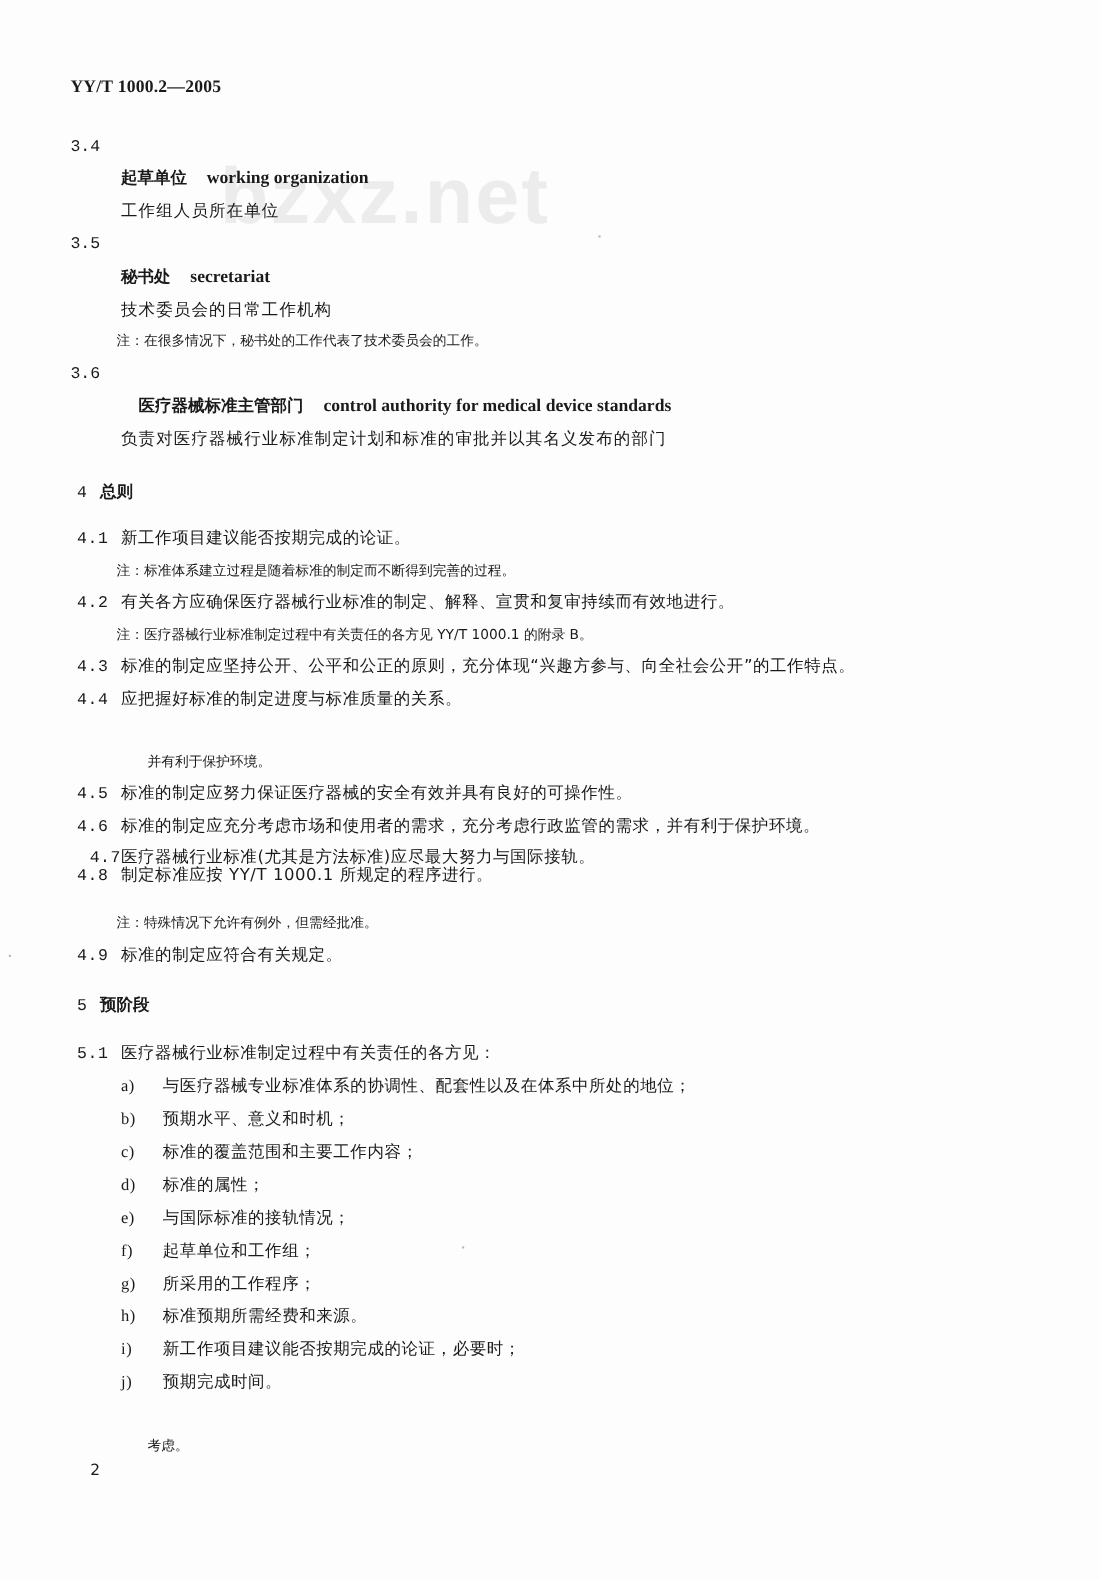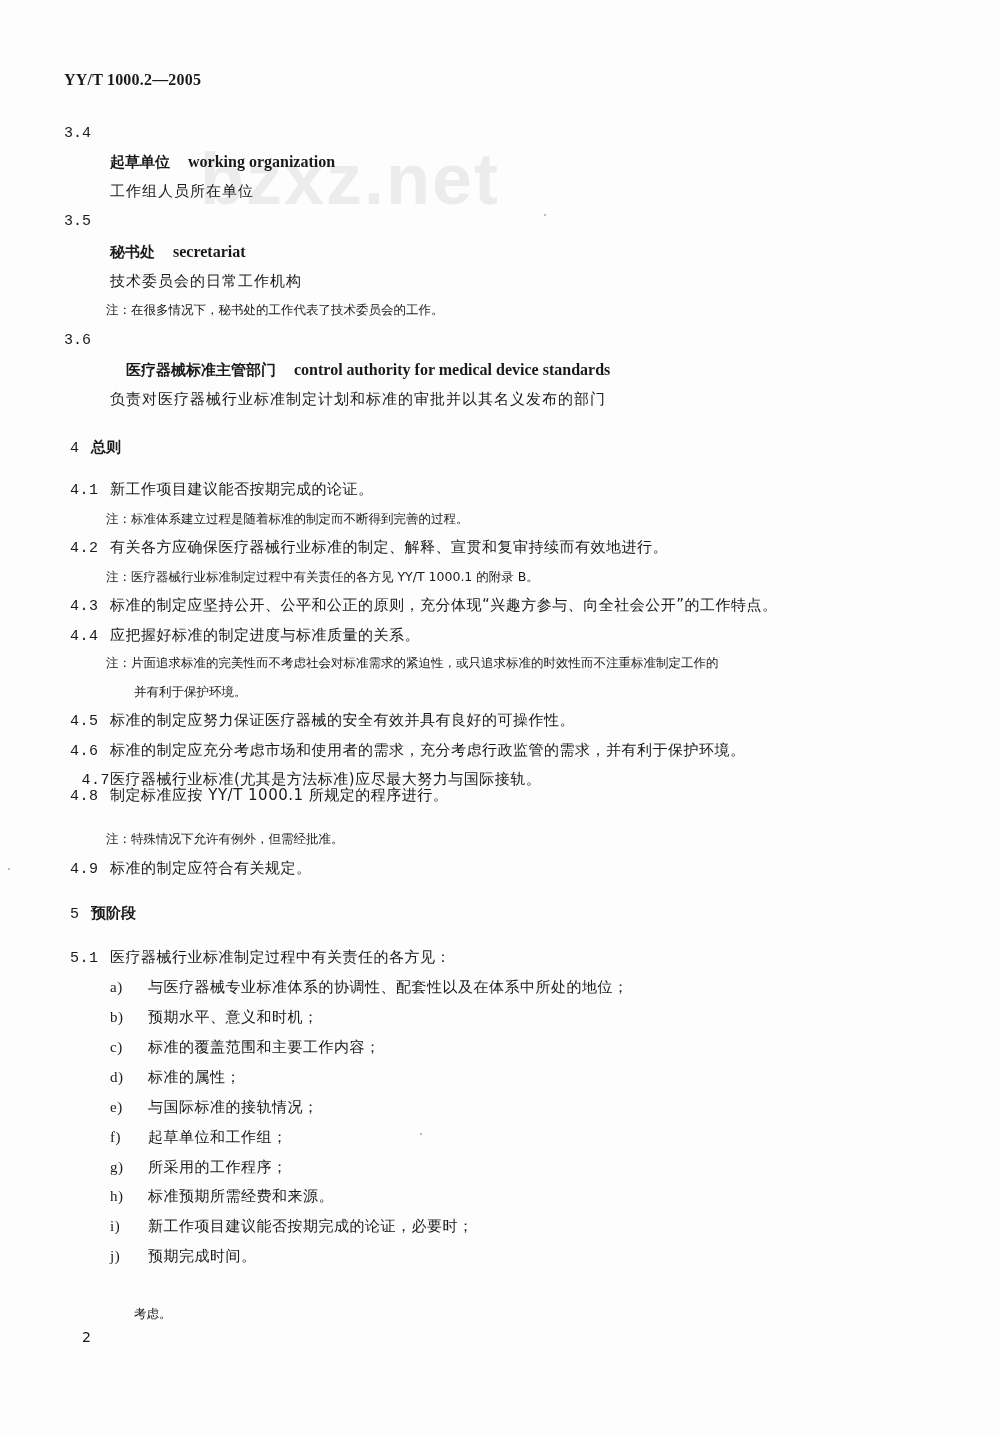--- a/index.html
+++ b/index.html
@@ -66,21 +66,20 @@
   </div>
   <div class="ln note" style="left:106px;top:571px;">注：医疗器械行业标准制定过程中有关责任的各方见 YY/T 1000.1 的附录 B。</div>
 
   <div class="ln para" style="left:70px;top:598px;">
     <span class="n">4.3</span><span>标准的制定应坚持公开、公平和公正的原则，充分体现“兴趣方参与、向全社会公开”的工作特点。</span>
   </div>
 
   <div class="ln para" style="left:70px;top:628px;">
     <span class="n">4.4</span><span>应把握好标准的制定进度与标准质量的关系。</span>
   </div>
-  <div class="ln note" style="left:106px;top:657px;">注：片面追求标准的完美性而不考虑社会对标准需求的紧迫性，或只追求标准的时效性而不注重标准制定工作的</div>
   <div class="ln note" style="left:134px;top:686px;">并有利于保护环境。</div>
 
   <div class="ln para" style="left:70px;top:713px;">
     <span class="n">4.5</span><span>标准的制定应努力保证医疗器械的安全有效并具有良好的可操作性。</span>
   </div>
   <div class="ln para" style="left:70px;top:743px;">
     <span class="n">4.6</span><span>标准的制定应充分考虑市场和使用者的需求，充分考虑行政监管的需求，并有利于保护环境。</span>
   </div>
   <div class="ln para" style="left:70px;top:772px;text-align:right;">
     <span class="n">4.7</span><span>医疗器械行业标准(尤其是方法标准)应尽最大努力与国际接轨。</span>

